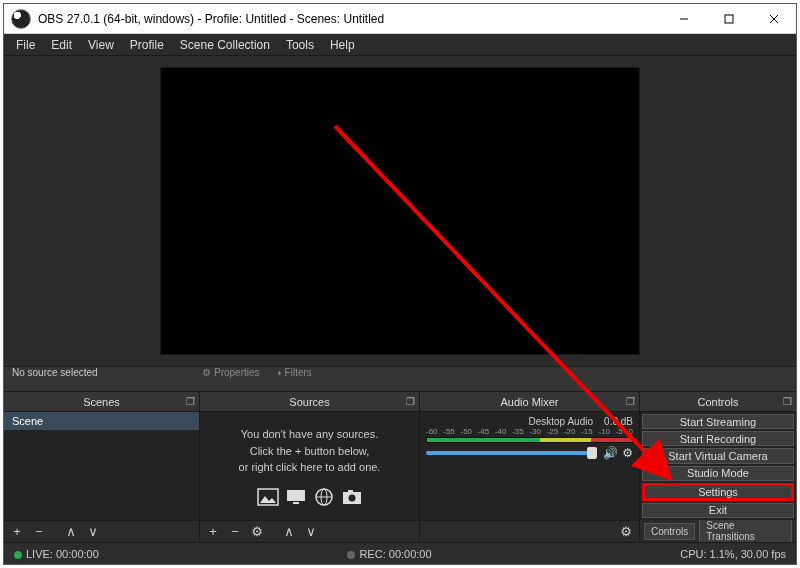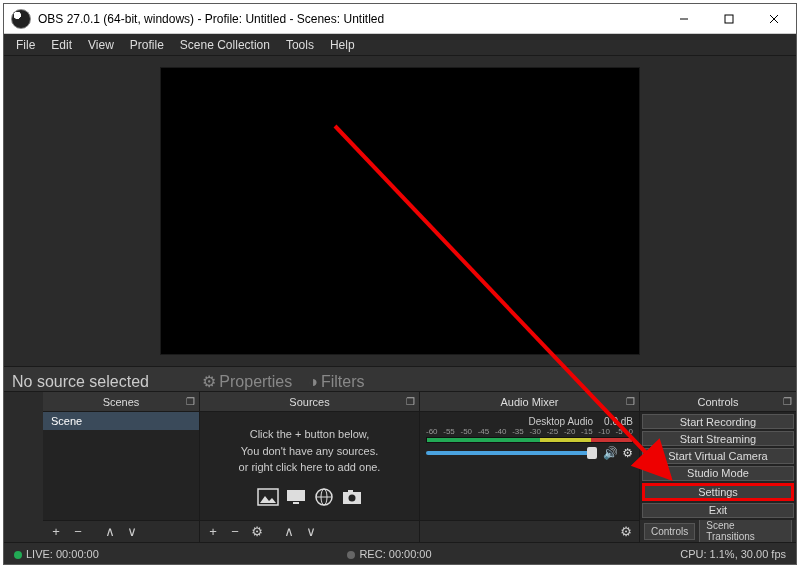--- a/index.html
+++ b/index.html
@@ -13,33 +13,33 @@
 .titlebar .win-controls { display: flex; height: 100%; }
 .titlebar .win-btn { width: 45px; height: 100%; display: flex; align-items: center; justify-content: center; font-size: 12px; }
 .titlebar .win-btn svg { width: 10px; height: 10px; }
 
 .menubar { height: 22px; background: #2b2b2b; display: flex; align-items: center; padding: 8px 4px; font-size: 12px; color: #ddd; border-bottom: 1px solid #1a1a1a; }
 .menubar .menu-item { padding: 3px 8px; cursor: default; }
 
 .preview-area { flex: 1; background: #2b2b2b; display: flex; align-items: center; justify-content: center; padding: 4px; }
 .preview-canvas { width: 480px; height: 288px; background: #000; border: 1px solid #1a1a1a; }
 
-.midbar { height: 26px; background: #353535; display: flex; align-items: flex-end; border-top: 1px solid #1a1a1a; border-bottom: 1px solid #1a1a1a; font-size: 16px; color: #ccc; }
+.midbar { height: 26px; background: #353535; display: flex; align-items: flex-start; border-top: 1px solid #1a1a1a; border-bottom: 1px solid #1a1a1a; font-size: 10px; color: #ccc; }
 .midbar .no-source { padding: 0 8px; flex: 0 0 190px; }
 .midbar .prop-btn { display: flex; align-items: center; gap: 3px; padding: 0 8px; color: #888; }
 
 .panels { height: 150px; display: flex; background: #2b2b2b; }
 .panel { display: flex; flex-direction: column; border-right: 1px solid #1a1a1a; }
 .panel:last-child { border-right: none; }
 .panel-header { height: 20px; background: #353535; display: flex; align-items: center; justify-content: center; font-size: 11px; color: #ddd; position: relative; border-bottom: 1px solid #1a1a1a; }
 .panel-header .pop-icon { position: absolute; right: 4px; color: #aaa; font-size: 10px; }
 .panel-body { flex: 1; background: #232323; font-size: 11px; color: #ccc; position: relative; overflow: hidden; }
 .panel-footer { height: 22px; background: #2b2b2b; border-top: 1px solid #1a1a1a; display: flex; align-items: center; padding: 0 4px; gap: 4px; color: #ccc; font-size: 13px; }
 
-.scenes { width: 196px; padding-left: 39px; }
+.scenes { width: 196px; }
 .scenes .scene-item { padding: 3px 8px; background: #3a4a5a; color: #fff; }
 
 .sources { width: 220px; }
 .sources .empty-text { text-align: center; padding: 14px 10px 6px; line-height: 1.5; }
 .sources .icon-row { display: flex; justify-content: center; gap: 6px; padding-top: 4px; }
 .sources .icon-row .src-ico { width: 22px; height: 22px; display: flex; align-items: center; justify-content: center; color: #ddd; }
 
 .mixer { flex: 1; }
 .mixer-body { padding: 4px 6px; }
 .mixer-label { font-size: 10px; color: #ccc; }
@@ -139,22 +139,22 @@
       </div>
     </div>
 
     <div class="panel sources">
       <div class="panel-header">
         <span>Sources</span>
         <span class="pop-icon">❐</span>
       </div>
       <div class="panel-body">
         <div class="empty-text">
+          <div>You don't have any sources.</div>
           <div>Click the + button below,</div>
-          <div>You don't have any sources.</div>
           <div>or right click here to add one.</div>
         </div>
         <div class="icon-row">
           <div class="src-ico">
               <svg width="22" height="18" viewBox="0 0 22 18">
                 <rect x="1" y="1" width="20" height="16" fill="none" stroke="#ddd" stroke-width="1.5"></rect>
                 <polygon points="3,15 8,8 12,13 15,10 19,15" fill="#ddd"></polygon>
               </svg>
             </div>
           <div class="src-ico">
@@ -228,22 +228,22 @@
         <div class="footer-btn">⚙</div>
       </div>
     </div>
 
     <div class="panel controls">
       <div class="panel-header">
         <span>Controls</span>
         <span class="pop-icon">❐</span>
       </div>
       <div class="panel-body controls-body">
+        <div class="ctl-btn">Start Streaming</div>
         <div class="ctl-btn">Start Recording</div>
-        <div class="ctl-btn">Start Streaming</div>
         <div class="ctl-btn">Start Virtual Camera</div>
         <div class="ctl-btn">Studio Mode</div>
         <div class="ctl-btn highlighted">Settings</div>
         <div class="ctl-btn">Exit</div>
       </div>
       <div class="controls-tabs">
         <div class="tab">Controls</div>
         <div class="tab">Scene Transitions</div>
       </div>
     </div>

